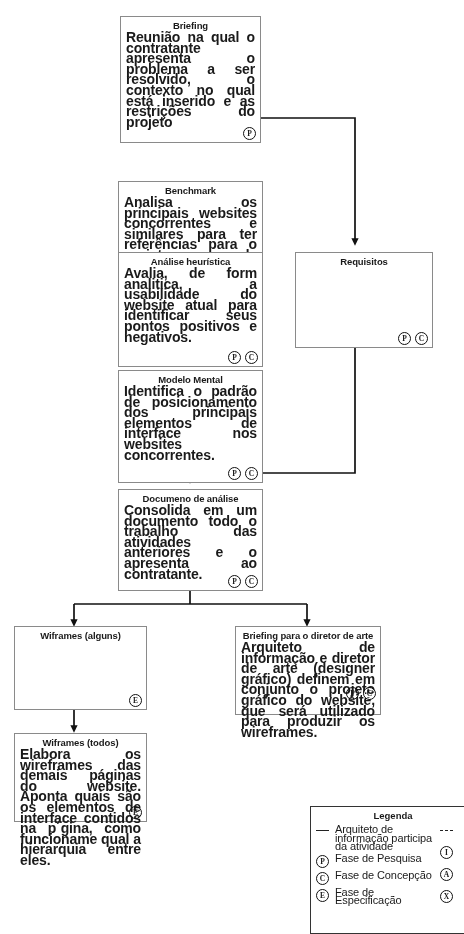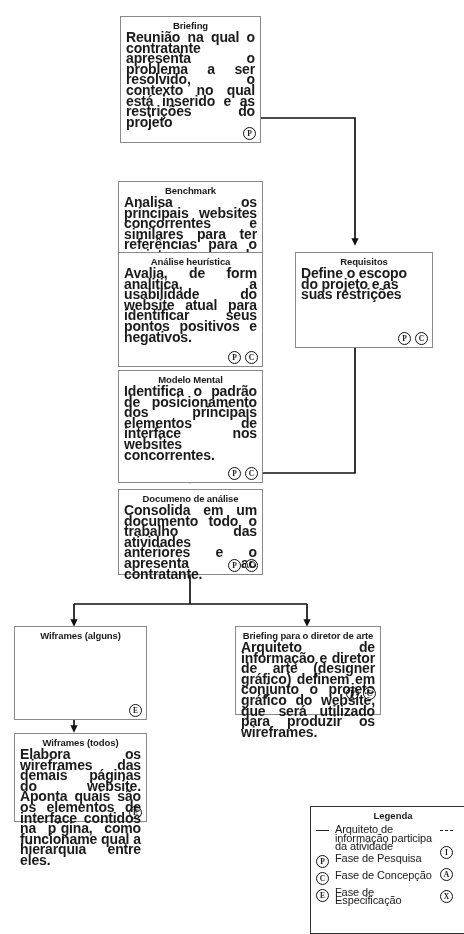--- a/index.html
+++ b/index.html
@@ -133,46 +133,45 @@
     <div class="title">Análise heurística</div>
     <div class="body">Avalia, de form analitica, a usabilidade do website atual para identificar seus pontos positivos e negativos.</div>
     <div class="badges">
       <span class="badge">P</span>
       <span class="badge dbl">C</span>
     </div>
   </div>
 
   <div class="node" style="left:295px;top:252px;width:138px;height:96px;">
     <div class="title">Requisitos</div>
-    <div class="body" style="text-align:left;">Define o escopo do projeto e as suas restrições</div>
     <div class="badges">
       <span class="badge">P</span>
       <span class="badge dbl">C</span>
     </div>
   </div>
 
   <div class="node" style="left:118px;top:370px;width:145px;height:113px;">
     <div class="title">Modelo Mental</div>
     <div class="body">Identifica o padrão de posicionamento dos principais elementos de interface nos websites concorrentes.</div>
     <div class="badges">
       <span class="badge">P</span>
       <span class="badge dbl">C</span>
     </div>
   </div>
 
-  <div class="node" style="left:118px;top:489px;width:145px;height:86px;">
+  <div class="node" style="left:118px;top:489px;width:145px;height:102px;">
     <div class="title">Documeno de análise</div>
     <div class="body">Consolida em um documento todo o trabalho das atividades anteriores e o apresenta ao contratante.</div>
     <div class="badges">
       <span class="badge">P</span>
       <span class="badge dbl">C</span>
     </div>
   </div>
 
-  <div class="node" style="left:14px;top:626px;width:133px;height:94px;">
+  <div class="node" style="left:14px;top:626px;width:133px;height:84px;">
     <div class="title">Wiframes (alguns)</div>
     <div class="badges">
       <span class="badge">E</span>
     </div>
   </div>
 
   <div class="node" style="left:235px;top:626px;width:146px;height:89px;">
     <div class="title">Briefing para o diretor de arte</div>
     <div class="body">Arquiteto de informação e diretor de arte (designer gráfico) definem em conjunto o projeto gráfico do website, que será utilizado para produzir os wireframes.</div>
     <div class="badges" style="bottom:14px;">

